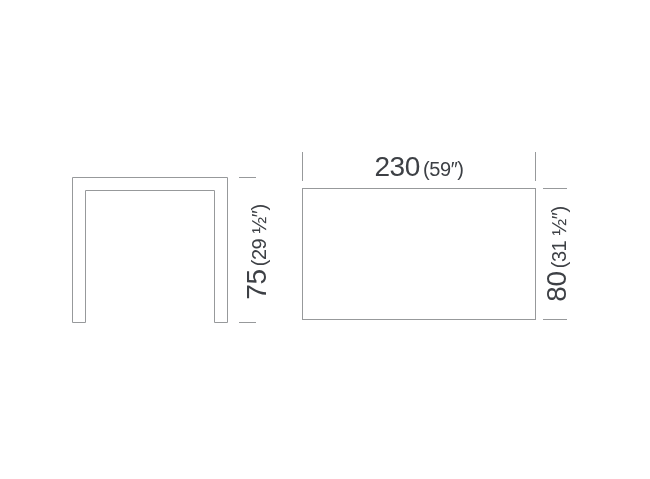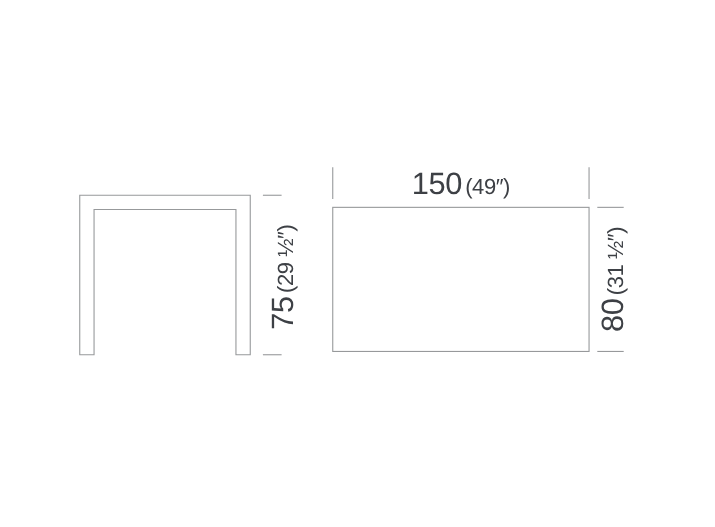--- a/index.html
+++ b/index.html
@@ -74,21 +74,21 @@
     <line x1="239" y1="322.5" x2="256" y2="322.5" stroke="#97999b"></line>
 
     <line x1="302.5" y1="152" x2="302.5" y2="181" stroke="#97999b"></line>
     <line x1="535.5" y1="152" x2="535.5" y2="181" stroke="#97999b"></line>
 
     <line x1="543" y1="188.5" x2="567" y2="188.5" stroke="#97999b"></line>
     <line x1="543" y1="319.5" x2="567" y2="319.5" stroke="#97999b"></line>
   </svg>
 
   <div class="dim-label width-label">
-    <span class="v">150</span><span class="i">(49″)</span>
+    <span class="v">230</span><span class="i">(59″)</span>
   </div>
 
   <div class="dim-label height-label">
     <span class="v">75</span><span class="i">(29 ½″)</span>
   </div>
 
   <div class="dim-label depth-label">
     <span class="v">80</span><span class="i">(31 ½″)</span>
   </div>
 

